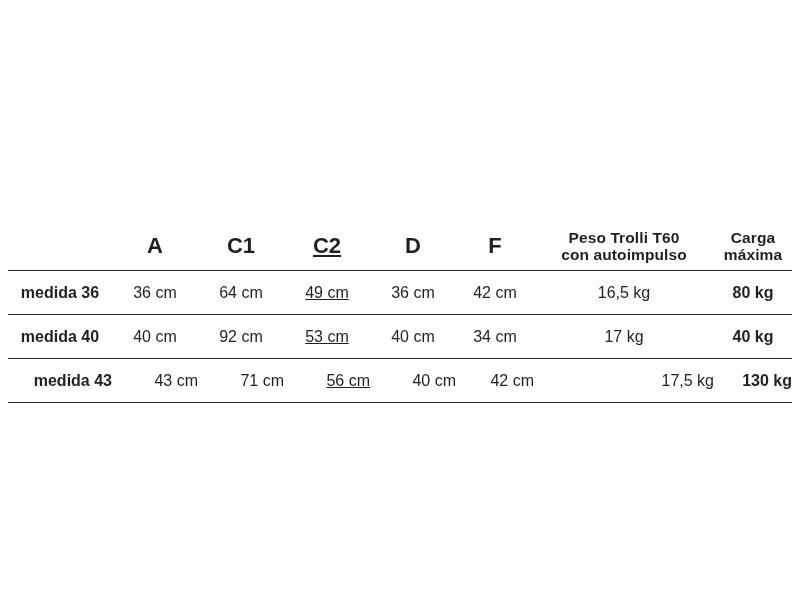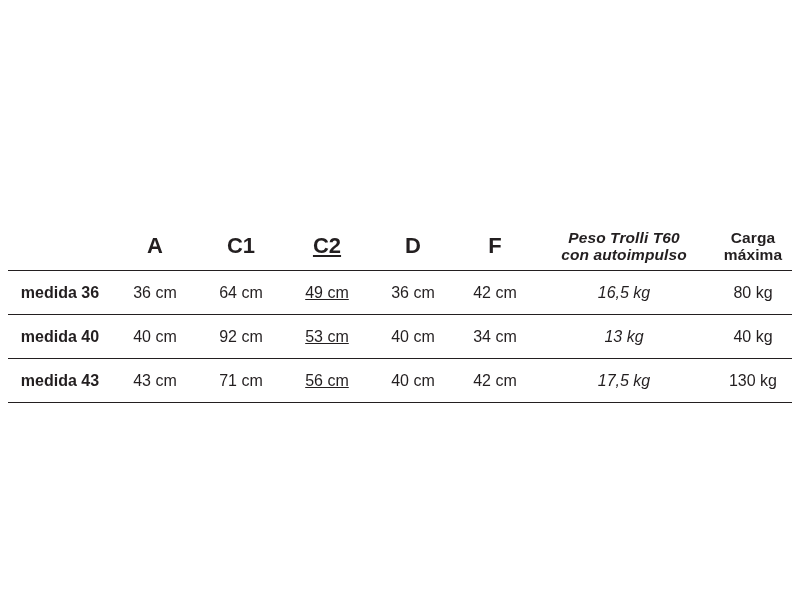--- a/index.html
+++ b/index.html
@@ -54,38 +54,39 @@
     letter-spacing: 0.1px;
   }
   tr.data-row td {
     height: 43px;
     border-bottom: 1.5px solid #231f20;
     font-size: 16px;
     margin-top: 36px;
   }
   tr.data-row:last-child td {
     border-bottom: 1.5px solid #231f20;
+    text-align: right;
   }
   td.rowlabel {
     font-weight: bold;
     font-size: 17px;
     text-align: center;
     padding-right: 4px;
   }
   
   td.col-label {
     width: 104px;
   }
   td.col-a { width: 86px; }
   td.col-c1 { width: 86px; }
   td.col-c2 { width: 86px; text-decoration: underline; }
   td.col-d { width: 86px; }
   td.col-f { width: 78px; }
-  td.col-peso { width: 180px; font-style: italic; }
-  td.col-carga { width: 78px; }
+  td.col-peso { width: 180px; }
+  td.col-carga { width: 78px; font-weight: bold; }
 
   .head-empty {
     border-bottom: 1.5px solid #231f20;
   }
   .two-line span { display: block; }
 </style>
 </head>
 <body>
 
 <div class="page">
@@ -120,21 +121,21 @@
           <td class="col-carga">80 kg</td>
         </tr>
 
         <tr class="data-row">
           <td class="col-label rowlabel vline-r">medida 40</td>
           <td class="col-a vline-r">40 cm</td>
           <td class="col-c1 vline-r">92 cm</td>
           <td class="col-c2 vline-r">53 cm</td>
           <td class="col-d vline-r">40 cm</td>
           <td class="col-f vline-r">34 cm</td>
-          <td class="col-peso vline-r">13 kg</td>
+          <td class="col-peso vline-r">17 kg</td>
           <td class="col-carga">40 kg</td>
         </tr>
 
         <tr class="data-row">
           <td class="col-label rowlabel vline-r">medida 43</td>
           <td class="col-a vline-r">43 cm</td>
           <td class="col-c1 vline-r">71 cm</td>
           <td class="col-c2 vline-r">56 cm</td>
           <td class="col-d vline-r">40 cm</td>
           <td class="col-f vline-r">42 cm</td>

